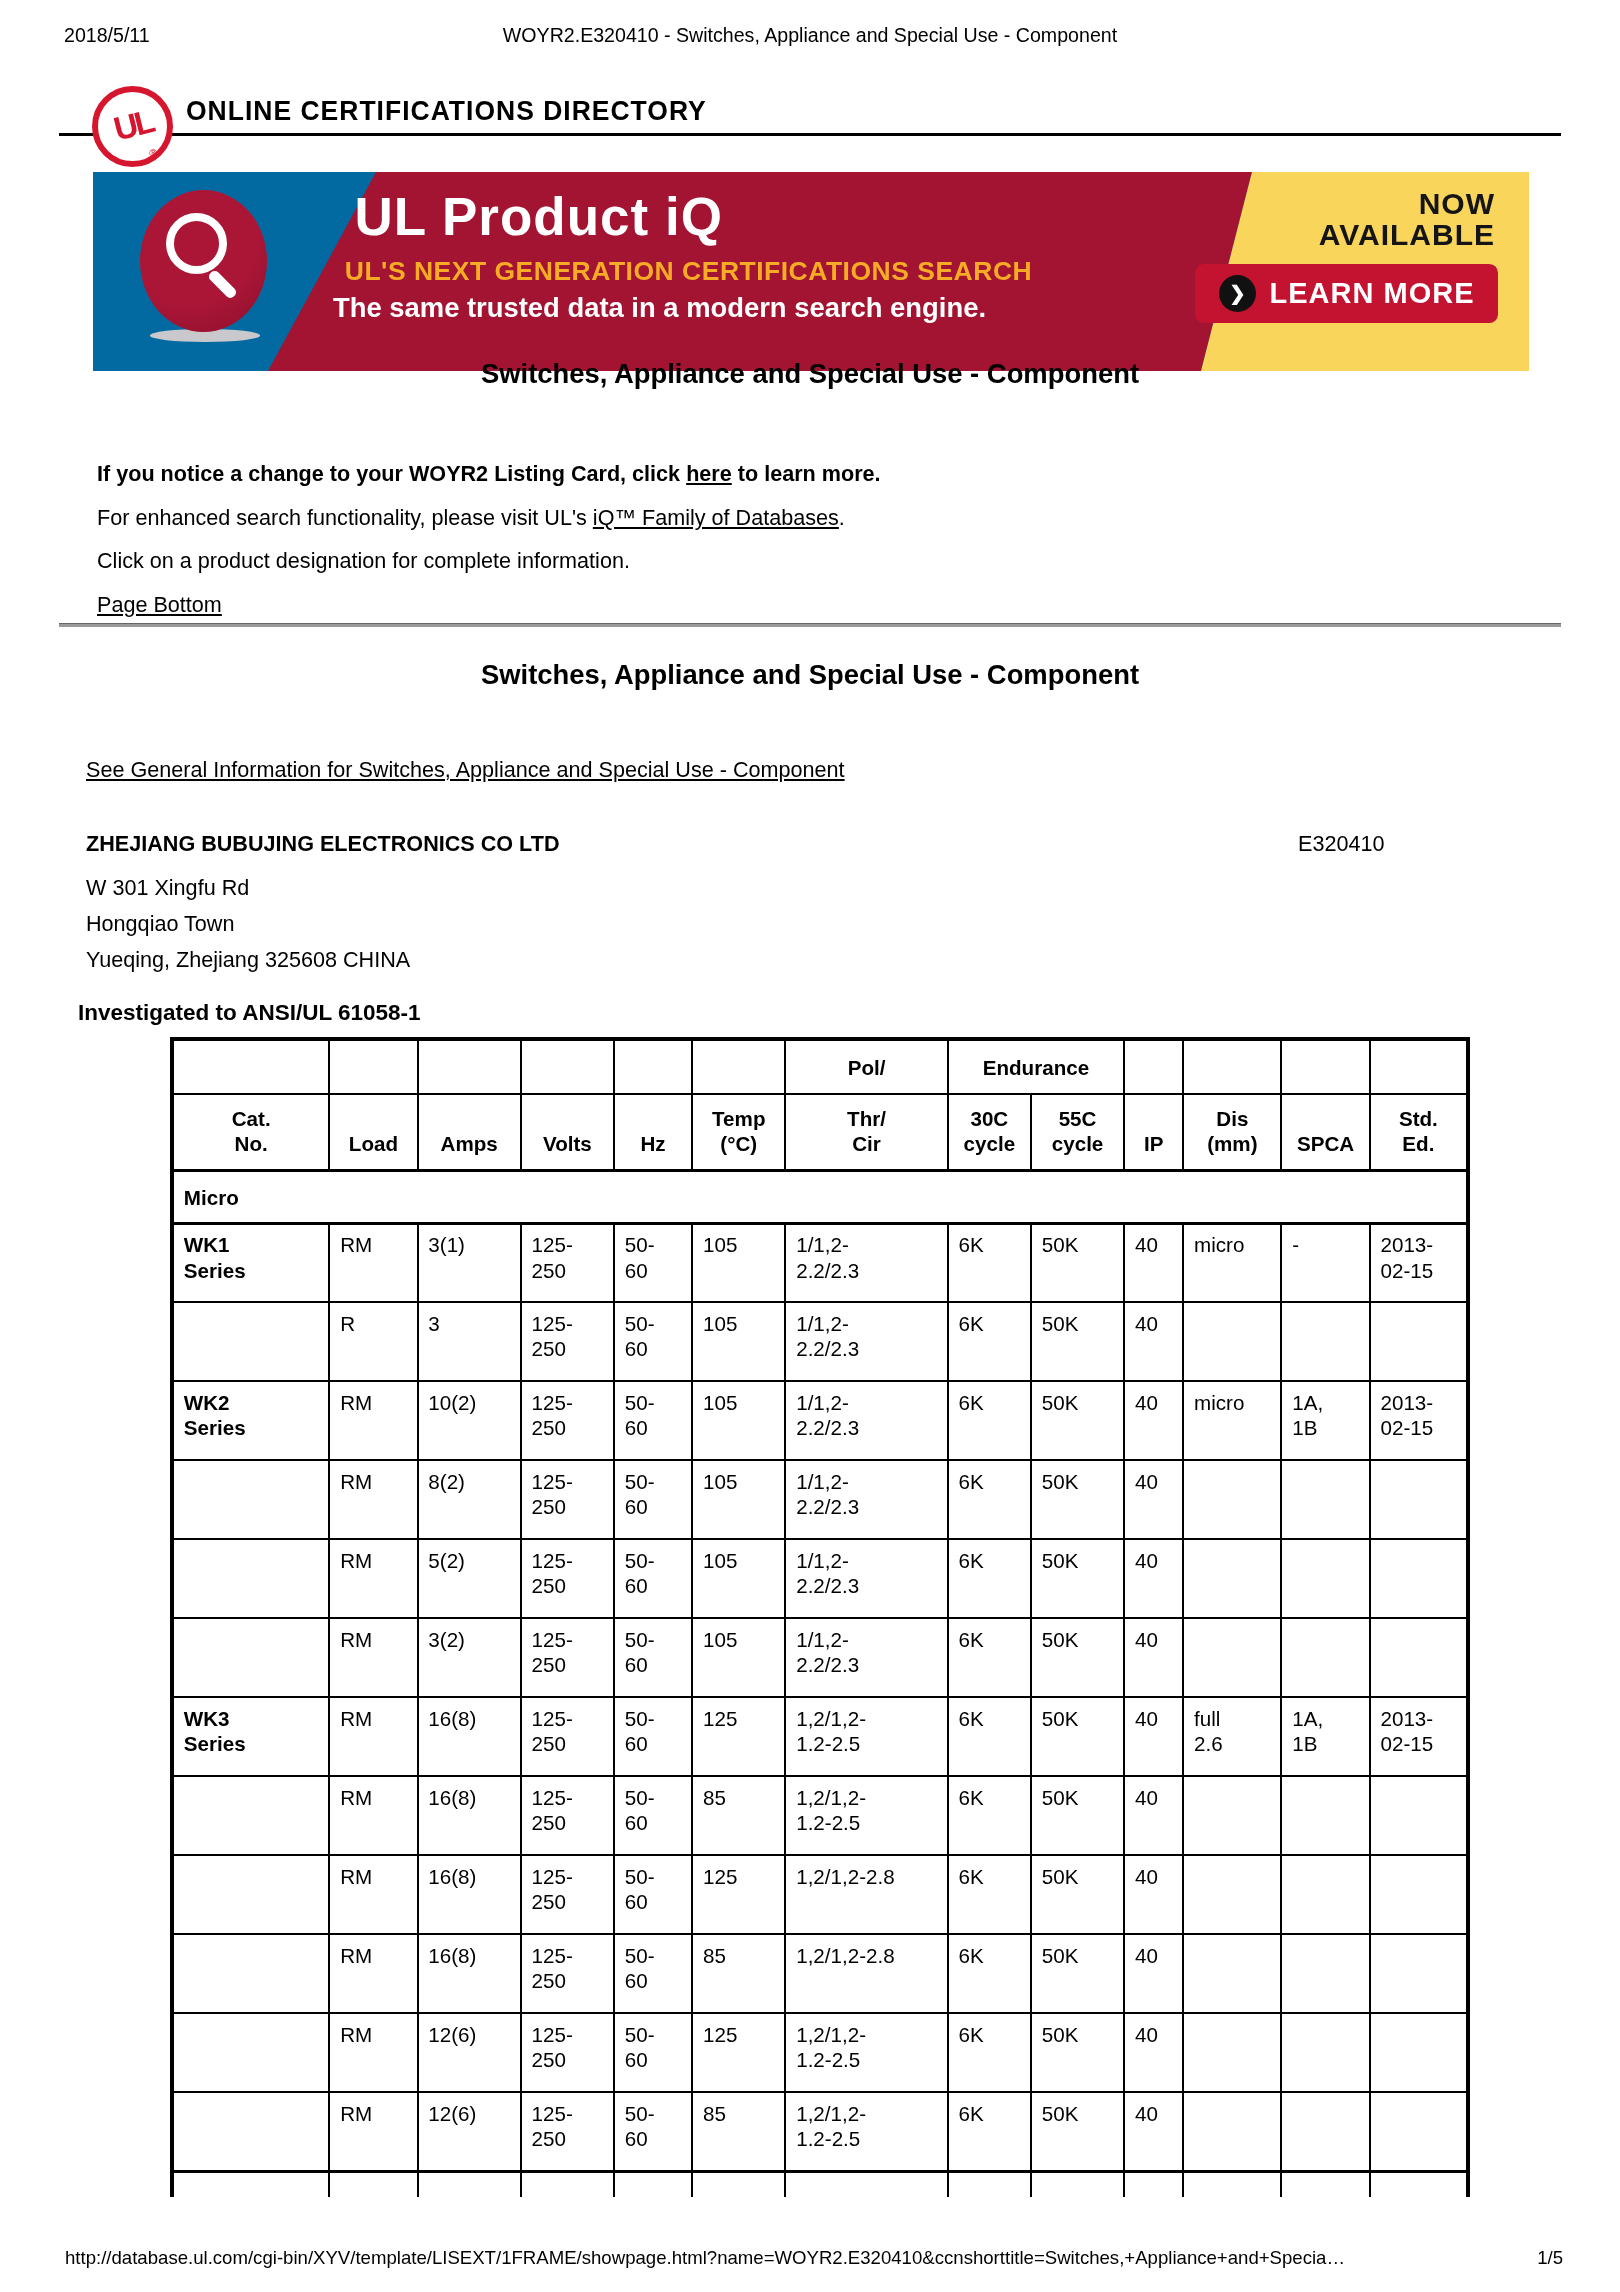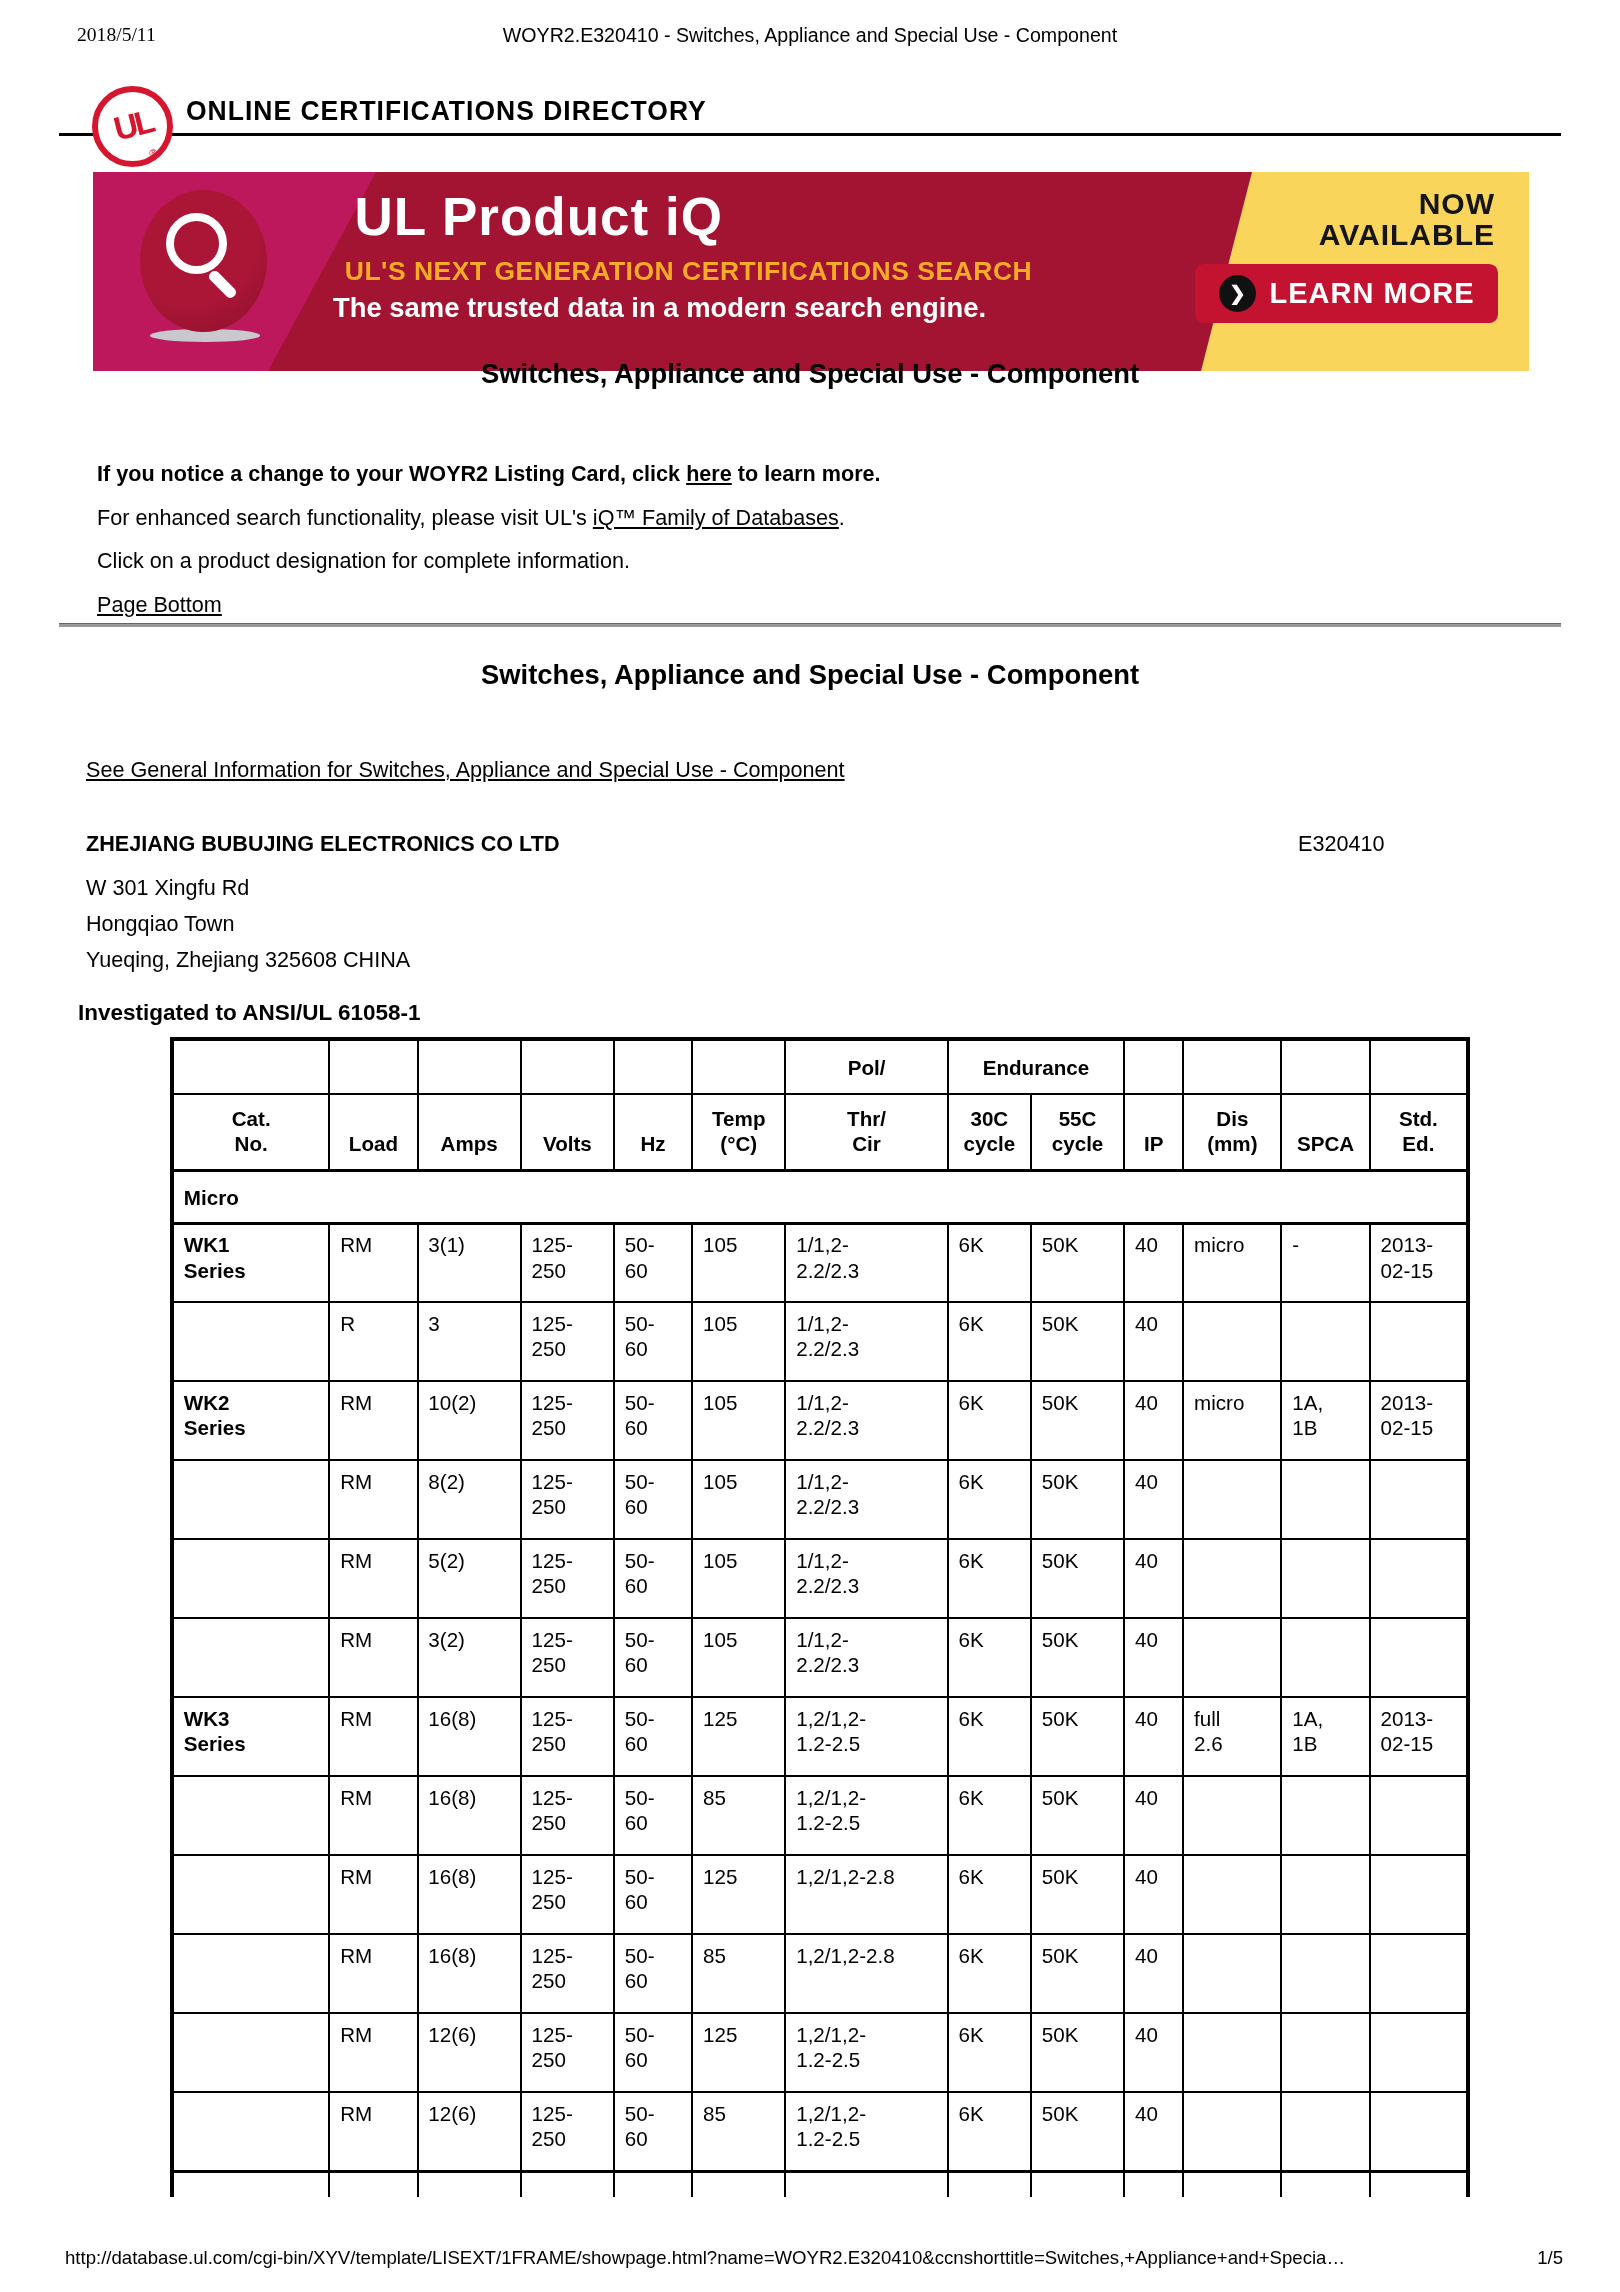--- a/index.html
+++ b/index.html
@@ -2,33 +2,33 @@
 <html><head>
 <meta charset="utf-8">
 <style>
   * { margin:0; padding:0; box-sizing:content-box; }
   html,body { background:#fff; }
   body { font-family:"Liberation Sans","DejaVu Sans",sans-serif; color:#000; }
   .page { position:relative; width:1620px; height:2293px; background:#fff; overflow:hidden; }
 
   
   .print-header { position:absolute; top:23.5px; left:62px; right:62px; font-size:19.6px; }
-  .print-date { position:absolute; left:15px; top:0;font-family:Liberation Serif, serif; }
+  .print-date { position:absolute; left:2px; top:0; }
   .print-title { text-align:center; }
 
   
   .masthead { position:absolute; top:86px; left:0; right:0; height:93px; }
   .masthead-rule { position:absolute; top:47px; left:59px; right:59px; height:2.9px; background:#000; }
   .ul-logo { position:absolute; left:92px; top:0; width:69px; height:69px; border:6.9px solid #d6162f; border-radius:50%; background:#fff; z-index:2; }
   .ul-logo-text { position:absolute; left:50%; top:50%; transform:translate(-50%,-54%) rotate(-14deg); font-size:33px; font-weight:800; letter-spacing:-2.9px; color:#d6162f; }
   .ul-reg { position:absolute; right:9.8px; bottom:2px; font-size:10.8px; color:#d6162f; }
   .directory-title { position:absolute; left:186px; top:9.8px; font-size:26.5px; font-weight:bold; letter-spacing:1px; transform:scaleY(1.05); }
 
   
-  .banner { position:absolute; top:172px; left:93px; width:1436px; height:199px; background:#be185d; overflow:hidden; }
+  .banner { position:absolute; top:172px; left:93px; width:1436px; height:199px; background:#0369a1; overflow:hidden; }
   .banner-red { position:absolute; inset:0; background:#a31432; clip-path:polygon(283px 0, 1159px 0, 1108px 100%, 175px 100%); }
   .banner-yellow { position:absolute; inset:0; background:#fad55c; clip-path:polygon(1159px 0, 100% 0, 100% 100%, 1108px 100%); }
   .badge-shadow { position:absolute; left:57px; top:157px; width:110px; height:12.7px; border-radius:50%; background:#c9c9cd; }
   .search-badge { position:absolute; left:47px; top:17.6px; width:127px; height:142px; border-radius:50%; background:radial-gradient(circle at 38% 32%, #ab1637 55%, #8c0f2a 100%); }
   .search-icon { position:absolute; left:25.5px; top:23.5px; width:76px; height:76px; }
   .search-icon .lens { position:absolute; left:0; top:0; width:45px; height:45px; border:8.8px solid #fff; border-radius:50%; }
   .search-icon .handle { position:absolute; left:51px; top:55px; width:10.8px; height:33px; background:#fff; border-radius:4.9px; transform:rotate(-45deg); }
   .banner-text { position:absolute; left:240px; top:13.7px; color:#fff; }
   .banner-title { font-size:53px; font-weight:bold; padding-left:21.6px; letter-spacing:1px; }
   .banner-tagline1 { margin-top:9.8px; padding-left:11.8px; font-size:26.5px; font-weight:bold; color:#f5ab26; letter-spacing:0.5px; }

